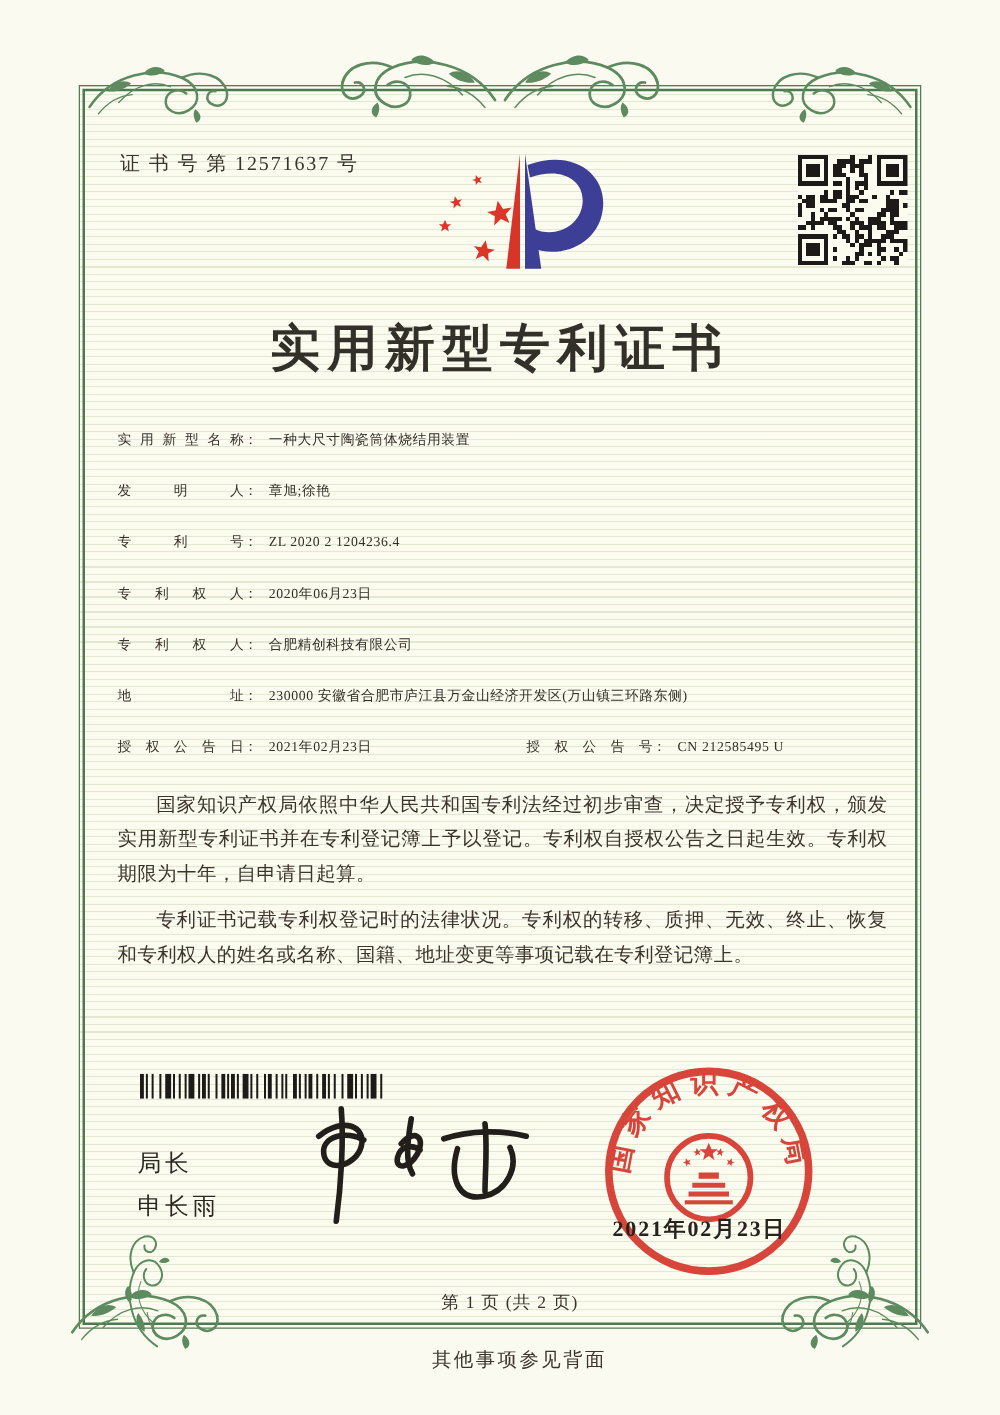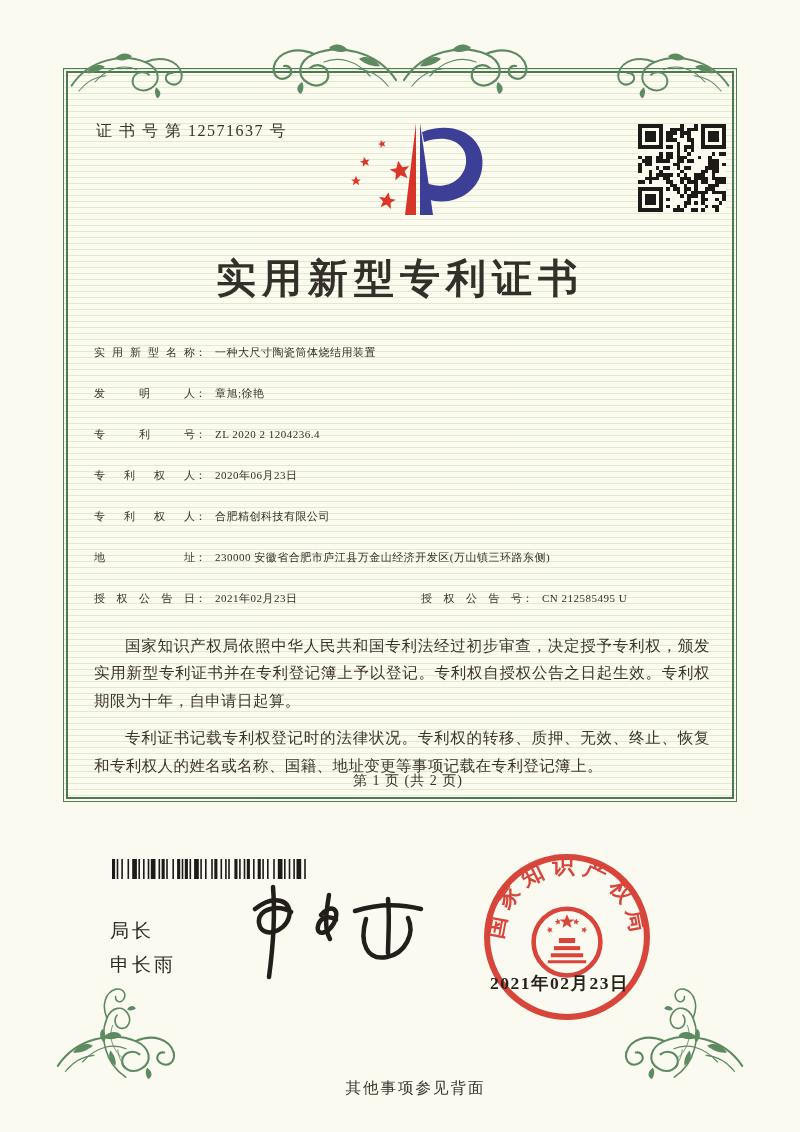--- a/index.html
+++ b/index.html
@@ -6,21 +6,21 @@
   body{
     width:800px;height:1132px;position:relative;overflow:hidden;
     background:#fbfaf1;
     font-family:"Liberation Serif","DejaVu Serif",serif;
     color:#2f2a24;
   }
   .page{position:absolute;inset:0;}
 
   
   .frame{
-    position:absolute;left:63px;top:68px;width:674px;height:734px;
+    position:absolute;left:63px;top:68px;width:674px;height:995px;
     border:1px solid #527c55;
     background:
       repeating-linear-gradient(180deg,
         rgba(167,192,137,.30) 0px, rgba(167,192,137,.30) 1px,
         rgba(0,0,0,0) 1px, rgba(0,0,0,0) 6px),
       #fcfbf0;
     box-sizing:border-box;
   }
   .frame-inner{
     position:absolute;inset:2px;border:2px solid #4b7a50;box-sizing:border-box;
@@ -51,21 +51,21 @@
   .content{position:absolute;left:30px;right:26px;top:276px;}
   .frow{display:flex;align-items:flex-start;margin-bottom:25px;font-size:11px;line-height:1.45;}
   .flabel{display:inline-block;width:101px;text-align:justify;text-align-last:justify;flex:none;color:#39332b;}
   .fcolon{flex:none;margin-right:9px;color:#39332b;}
   .fvalue{max-width:432px;color:#332e27;letter-spacing:.5px;}
   .grant-group{display:flex;align-items:flex-start;}
   .grant-first{width:327px;flex:none;}
 
   .para{
     margin:0 0 10px 0;font-size:15.5px;line-height:1.78;letter-spacing:.4px;
-    text-indent:2em;color:#3b352c;text-align:justify;
+    text-indent:2em;color:#3b352c;text-align:justify;font-family:Liberation Mono, monospace;
   }
   .para-wrap{margin-top:13px;}
 
   
   .barcode{position:absolute;left:48px;top:790px;}
   .sig-block{
     position:absolute;left:46px;top:846px;
     font-family:Liberation Mono, monospace;
     font-size:19px;letter-spacing:3px;color:#2b2721;line-height:1.8;
   }

